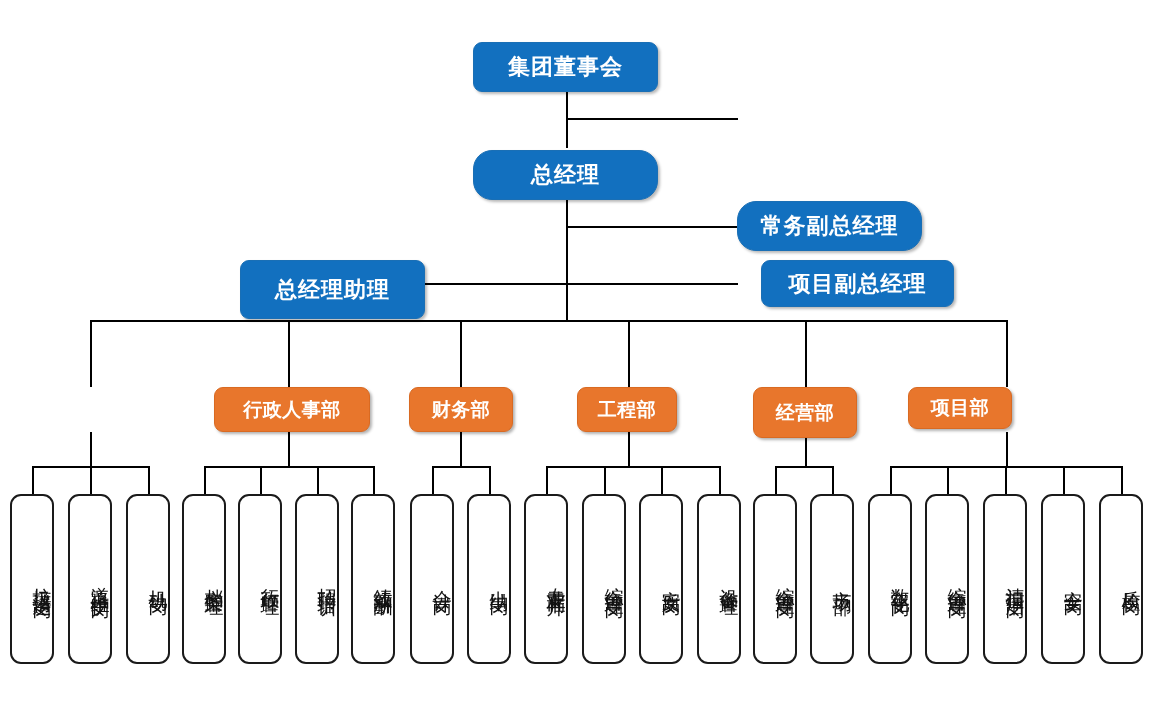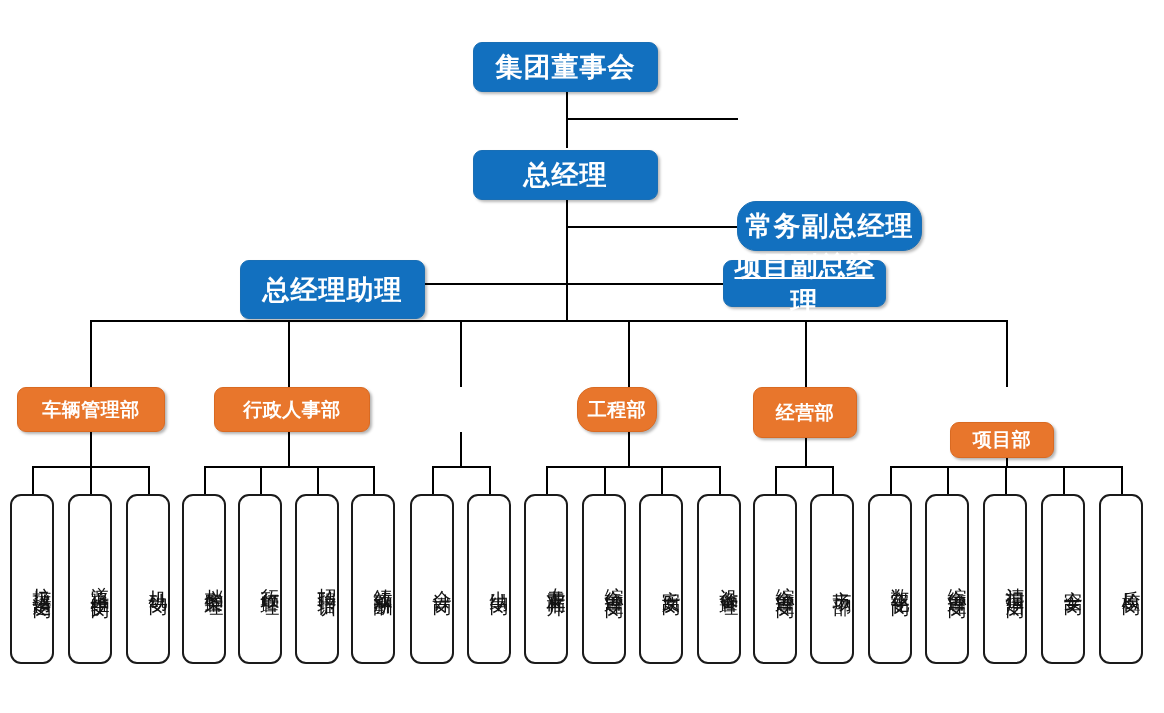--- a/index.html
+++ b/index.html
@@ -38,21 +38,21 @@
     justify-content: center;
     text-align: center;
     user-select: none;
   }
 
   
   .node-exec {
     background: #1270bf;
     border-radius: 9px;
     color: #ffffff;
-    font-size: 27px;
+    font-size: 22px;
     font-weight: 700;
     letter-spacing: 1px;
     box-shadow: 2px 2px 3px rgba(0,0,0,0.28);
     border: 1px solid #1a6fb5;
   }
 
   
   .node-dept {
     background: #e8762c;
     border-radius: 9px;
@@ -144,38 +144,38 @@
   <div class="line line-v" style="left:832px; top:466px; height:28px;"></div>
   <div class="line line-v" style="left:890px; top:466px; height:28px;"></div>
   <div class="line line-v" style="left:947px; top:466px; height:28px;"></div>
   <div class="line line-v" style="left:1005px; top:466px; height:28px;"></div>
   <div class="line line-v" style="left:1063px; top:466px; height:28px;"></div>
   <div class="line line-v" style="left:1121px; top:466px; height:28px;"></div>
 
   <div class="node node-exec" style="left:473px; top:42px; width:185px; height:50px;">集团董事会</div>
 
 
-  <div class="node node-exec" style="left:473px; top:150px; width:185px; height:50px;">总经理</div>
+  <div class="node node-exec" style="left:473px; top:150px; width:185px; height:50px;border-radius:19px;">总经理</div>
 
   <div class="node node-exec" style="left:737px; top:201px; width:185px; height:50px;border-radius:19px;">常务副总经理</div>
 
   <div class="node node-exec" style="left:240px; top:260px; width:185px; height:59px;">总经理助理</div>
 
-  <div class="node node-exec" style="left:723px; top:260px; width:163px; height:47px;text-decoration:underline;">项目副总经理</div>
-
-  <div class="node node-dept" style="left:17px; top:387px; width:148px; height:45px;">车辆管理部</div>
+  <div class="node node-exec" style="left:761px; top:260px; width:193px; height:47px;">项目副总经理</div>
+
 
   <div class="node node-dept" style="left:214px; top:387px; width:156px; height:45px;">行政人事部</div>
 
-
-  <div class="node node-dept" style="left:577px; top:387px; width:80px; height:45px;border-radius:17px;">工程部</div>
+  <div class="node node-dept" style="left:409px; top:387px; width:104px; height:45px;">财务部</div>
+
+  <div class="node node-dept" style="left:577px; top:387px; width:100px; height:45px;">工程部</div>
 
   <div class="node node-dept" style="left:753px; top:387px; width:104px; height:51px;">经营部</div>
 
-  <div class="node node-dept" style="left:950px; top:387px; width:104px; height:36px;margin-top:35px;">项目部</div>
+  <div class="node node-dept" style="left:908px; top:387px; width:104px; height:42px;">项目部</div>
 
   <div class="node node-pos" style="left:10px; top:494px; width:44px; height:170px;">
     <span>垃圾清运岗</span>
   </div>
   <div class="node node-pos" style="left:68px; top:494px; width:44px; height:170px;">
     <span>道路维护岗</span>
   </div>
   <div class="node node-pos" style="left:126px; top:494px; width:44px; height:170px;">
     <span>机动岗</span>
   </div>

